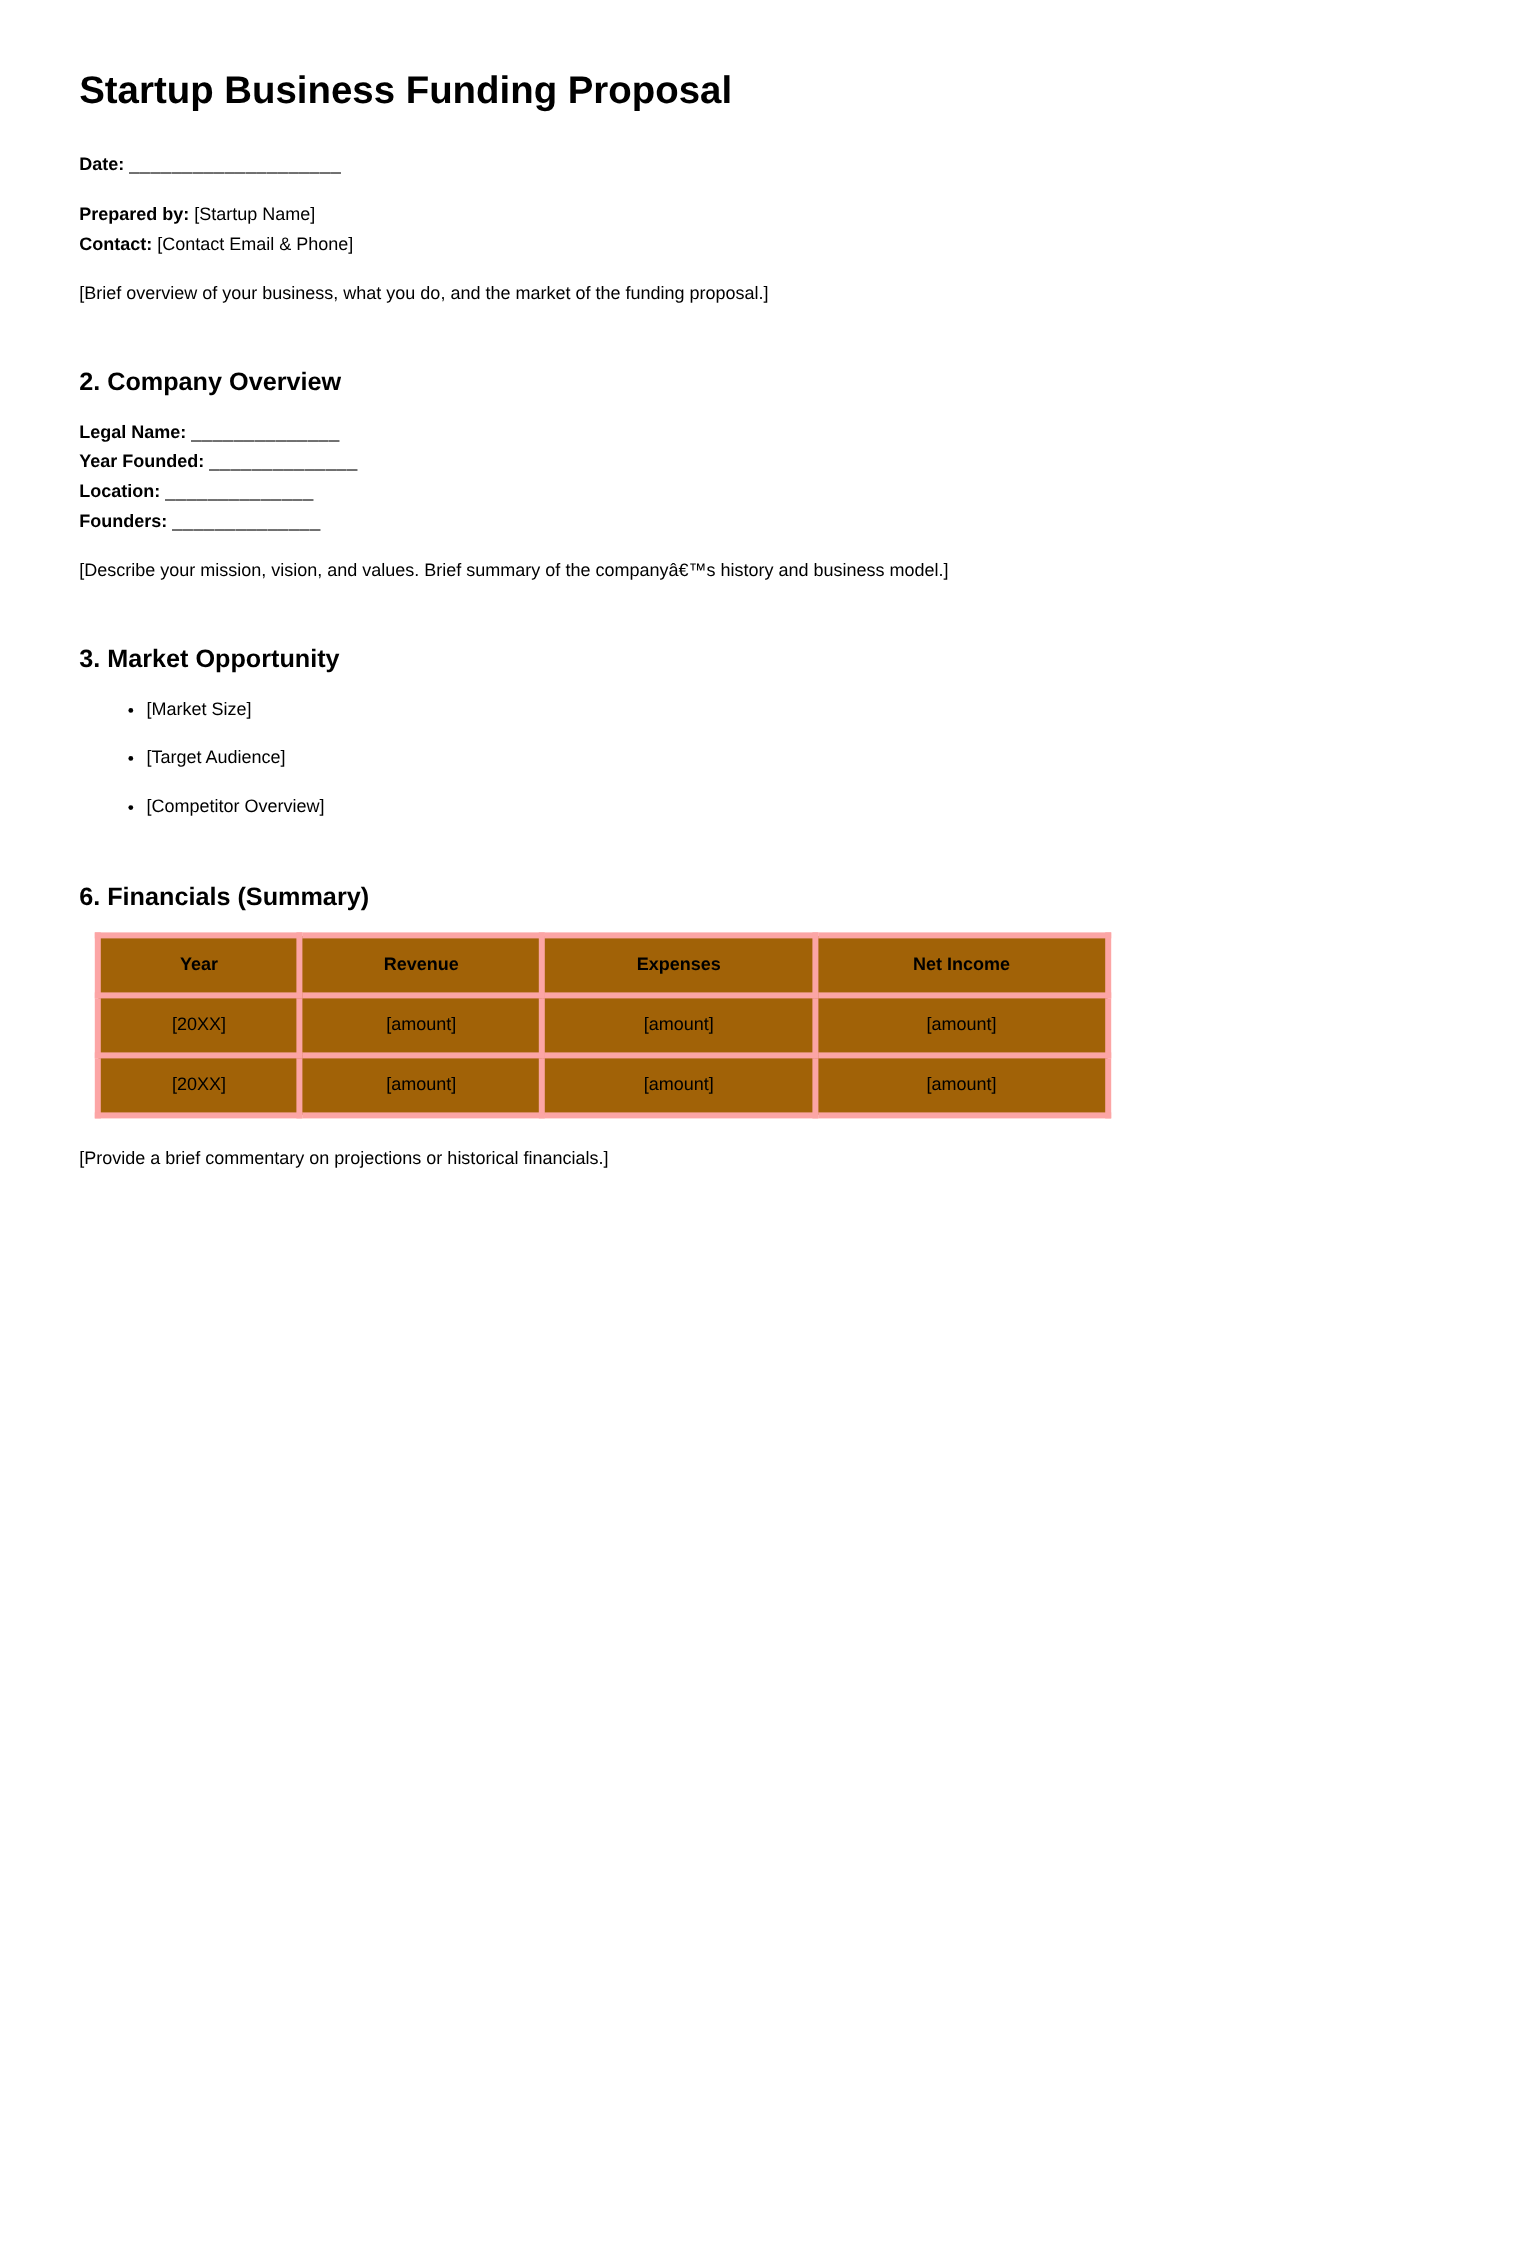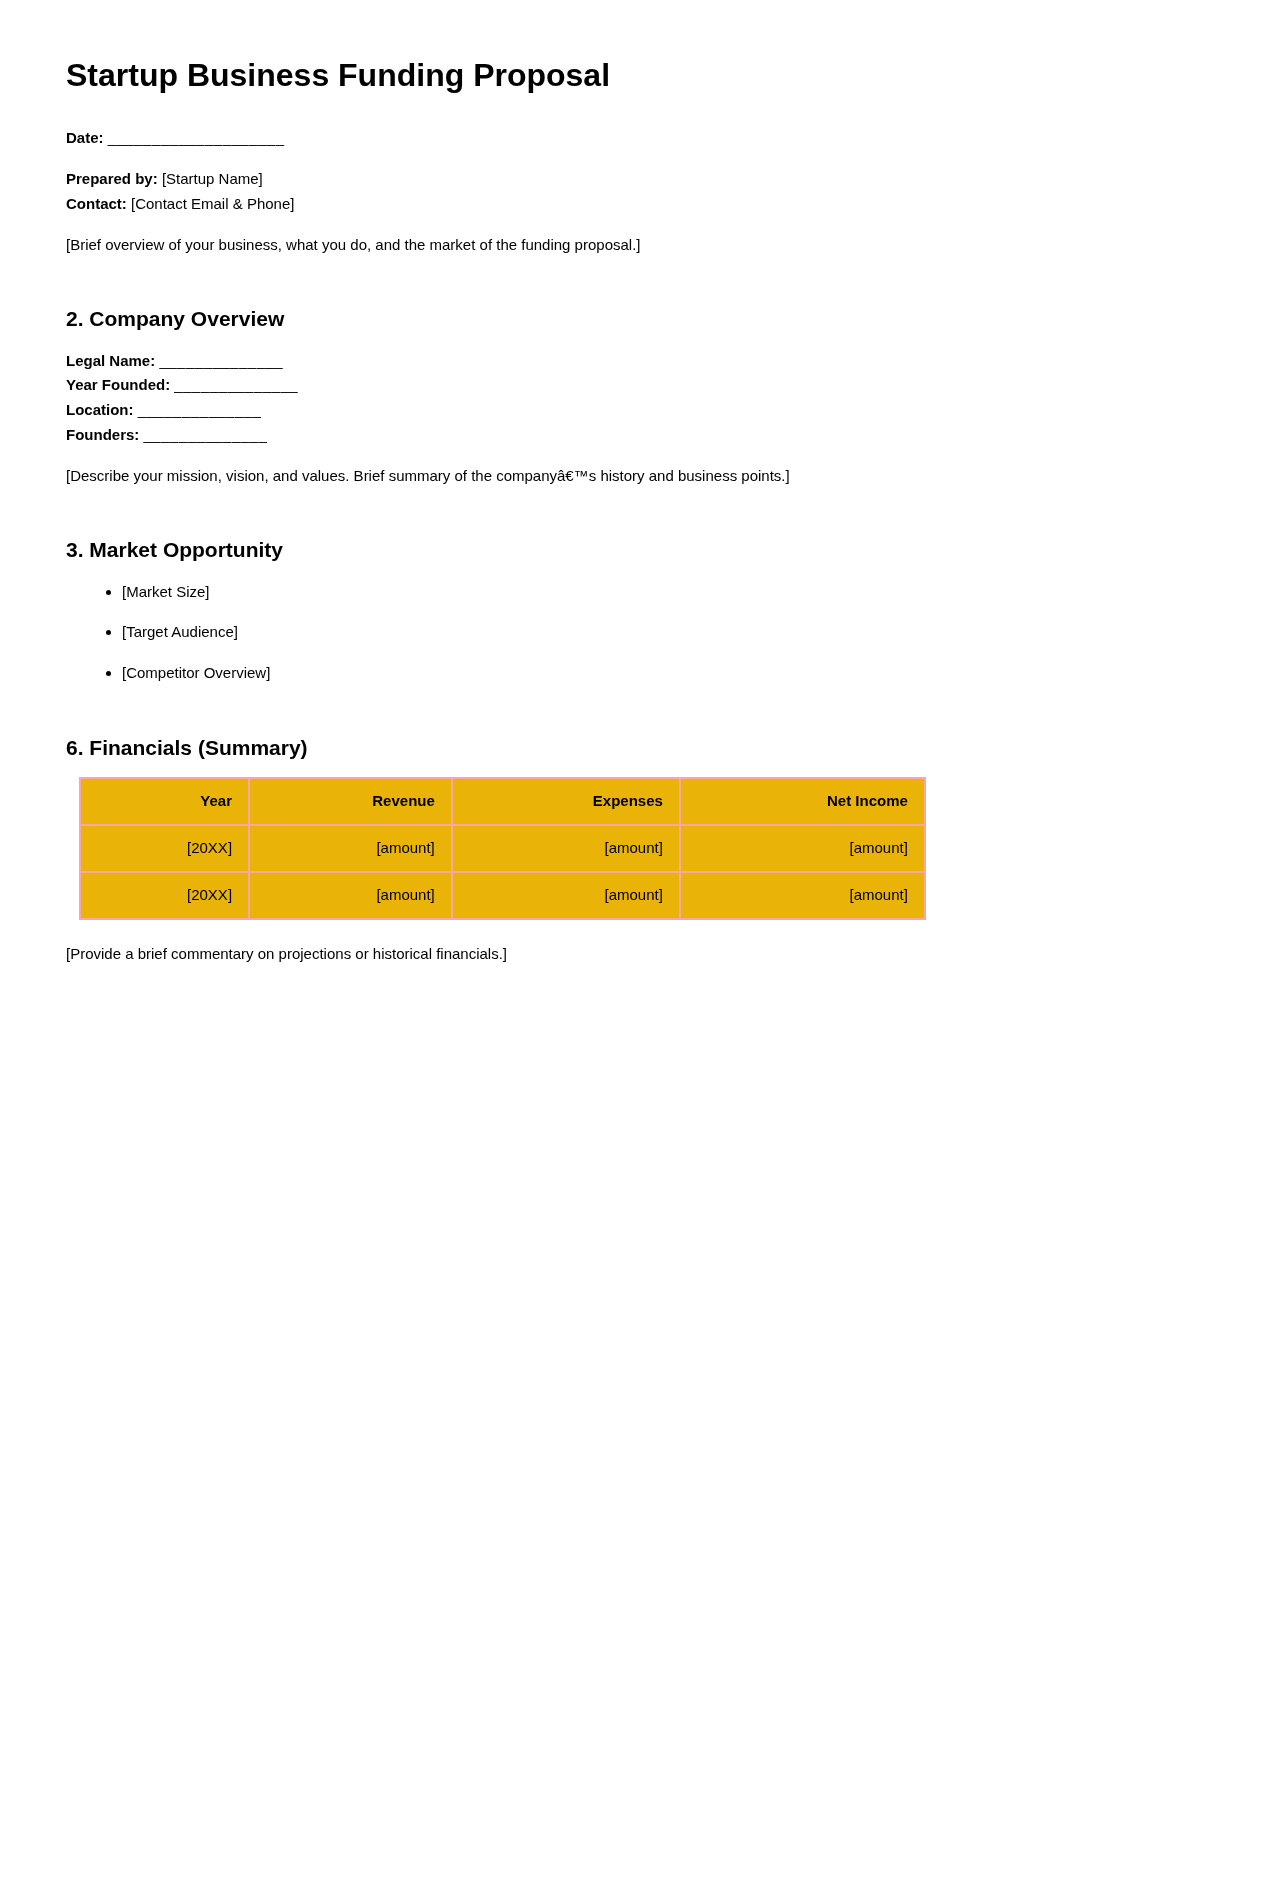--- a/index.html
+++ b/index.html
@@ -43,26 +43,26 @@
     padding-left: 40px;
   }
   li { margin: 16px; }
   table {
     border-collapse: collapse;
     width: 97%;
     margin: 16px auto 22px auto;
     table-layout: fixed;
   }
   th, td {
-    border: 2px solid #fca5a5;
+    border: 5px solid #fca5a5;
     padding: 10px 16px;
-    text-align: right;
+    text-align: center;
     vertical-align: middle;
     font-size: 15px;
-    background: #eab308;
+    background: #a16207;
   }
   th { font-weight: bold; }
   .field-line { letter-spacing: 0.5px; text-align: center; }
 </style>
 </head>
 <body>
 
 <div class="page">
 
   <h1>Startup Business Funding Proposal</h1>
@@ -79,21 +79,21 @@
   </div>
 
   <div>
     <h2>2. Company Overview</h2>
     <p>
       <strong>Legal Name:</strong> <span class="field-line">______________</span><br>
       <strong>Year Founded:</strong> <span class="field-line">______________</span><br>
       <strong>Location:</strong> <span class="field-line">______________</span><br>
       <strong>Founders:</strong> <span class="field-line">______________</span>
     </p>
-    <p>[Describe your mission, vision, and values. Brief summary of the companyâ€™s history and business points.]</p>
+    <p>[Describe your mission, vision, and values. Brief summary of the companyâ€™s history and business model.]</p>
   </div>
 
   <div>
     <h2>3. Market Opportunity</h2>
     <ul>
       <li>[Market Size]</li>
       <li>[Target Audience]</li>
       <li>[Competitor Overview]</li>
     </ul>
   </div>

